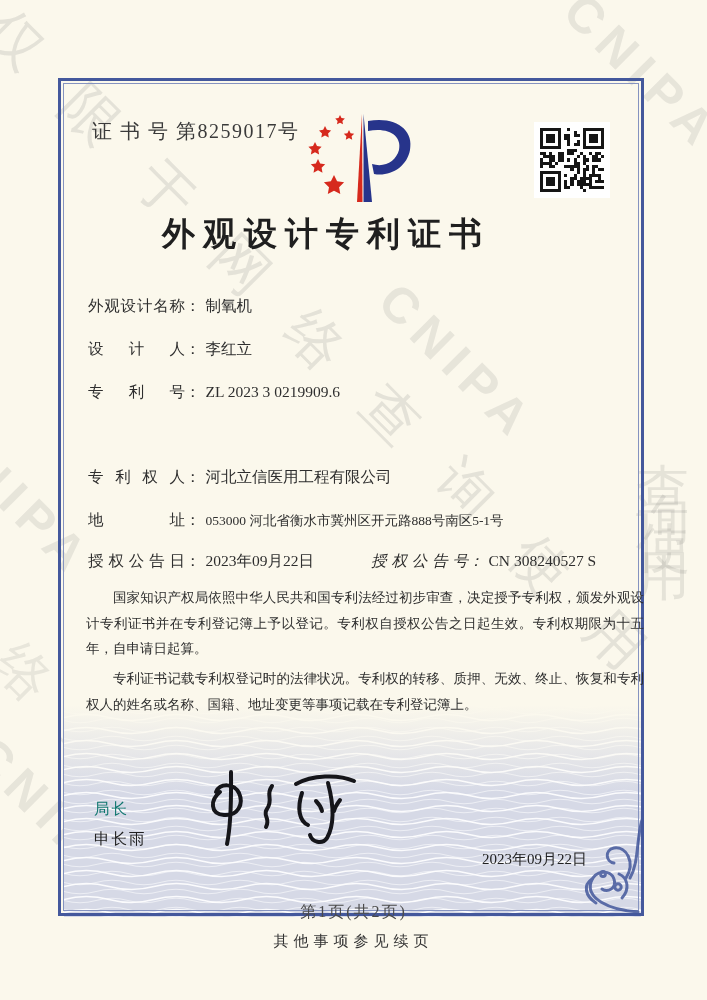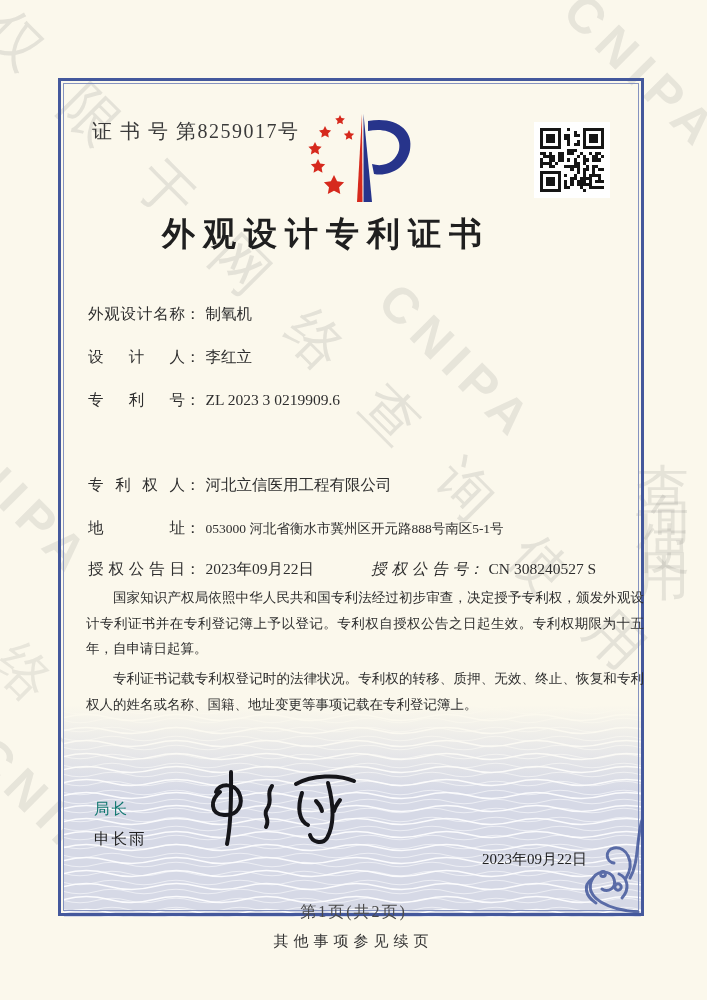--- a/index.html
+++ b/index.html
@@ -39,21 +39,21 @@
   .logo { position:absolute; left:288px; top:108px; width:135px; height:98px; }
 
   .qr-card { position:absolute; left:534px; top:122px; width:76px; height:76px; background:#ffffff;
              display:flex; align-items:center; justify-content:center; }
   .qr-card svg { width:64px; height:64px; }
 
   .title { position:absolute; left:0; top:212px; width:652px; text-align:center;
            font-size:33px; font-weight:bold; letter-spacing:8px; color:#1f1f1f; }
 
   .field-row { position:absolute; left:88px; font-size:15.5px; color:#2e2e2e; white-space:nowrap; }
-  .jl { display:inline-block; width:97px; text-align:justify; text-align-last:justify; vertical-align:bottom;margin-top:8px; }
+  .jl { display:inline-block; width:97px; text-align:justify; text-align-last:justify; vertical-align:bottom; }
   .fvalue { margin-left:5px; }
   .r1{top:296px} .r2{top:339px} .r3{top:382px} .r4{top:425px} .r5{top:467px} .r6{top:510px} .r7{top:551px}
   .r6 .fvalue { font-size:13.5px; }
   .pair2 { margin-left:57px;font-style:italic; }
 
   .paras { position:absolute; left:86px; top:585px; width:558px; font-size:13.5px;
            line-height:1.9; color:#2e2e2e; text-align:justify; }
   .paras p { text-indent:2em; margin-bottom:4px; }
 
   .sig-title { position:absolute; left:94px; top:799px; font-size:15.5px; color:#0f766e;

